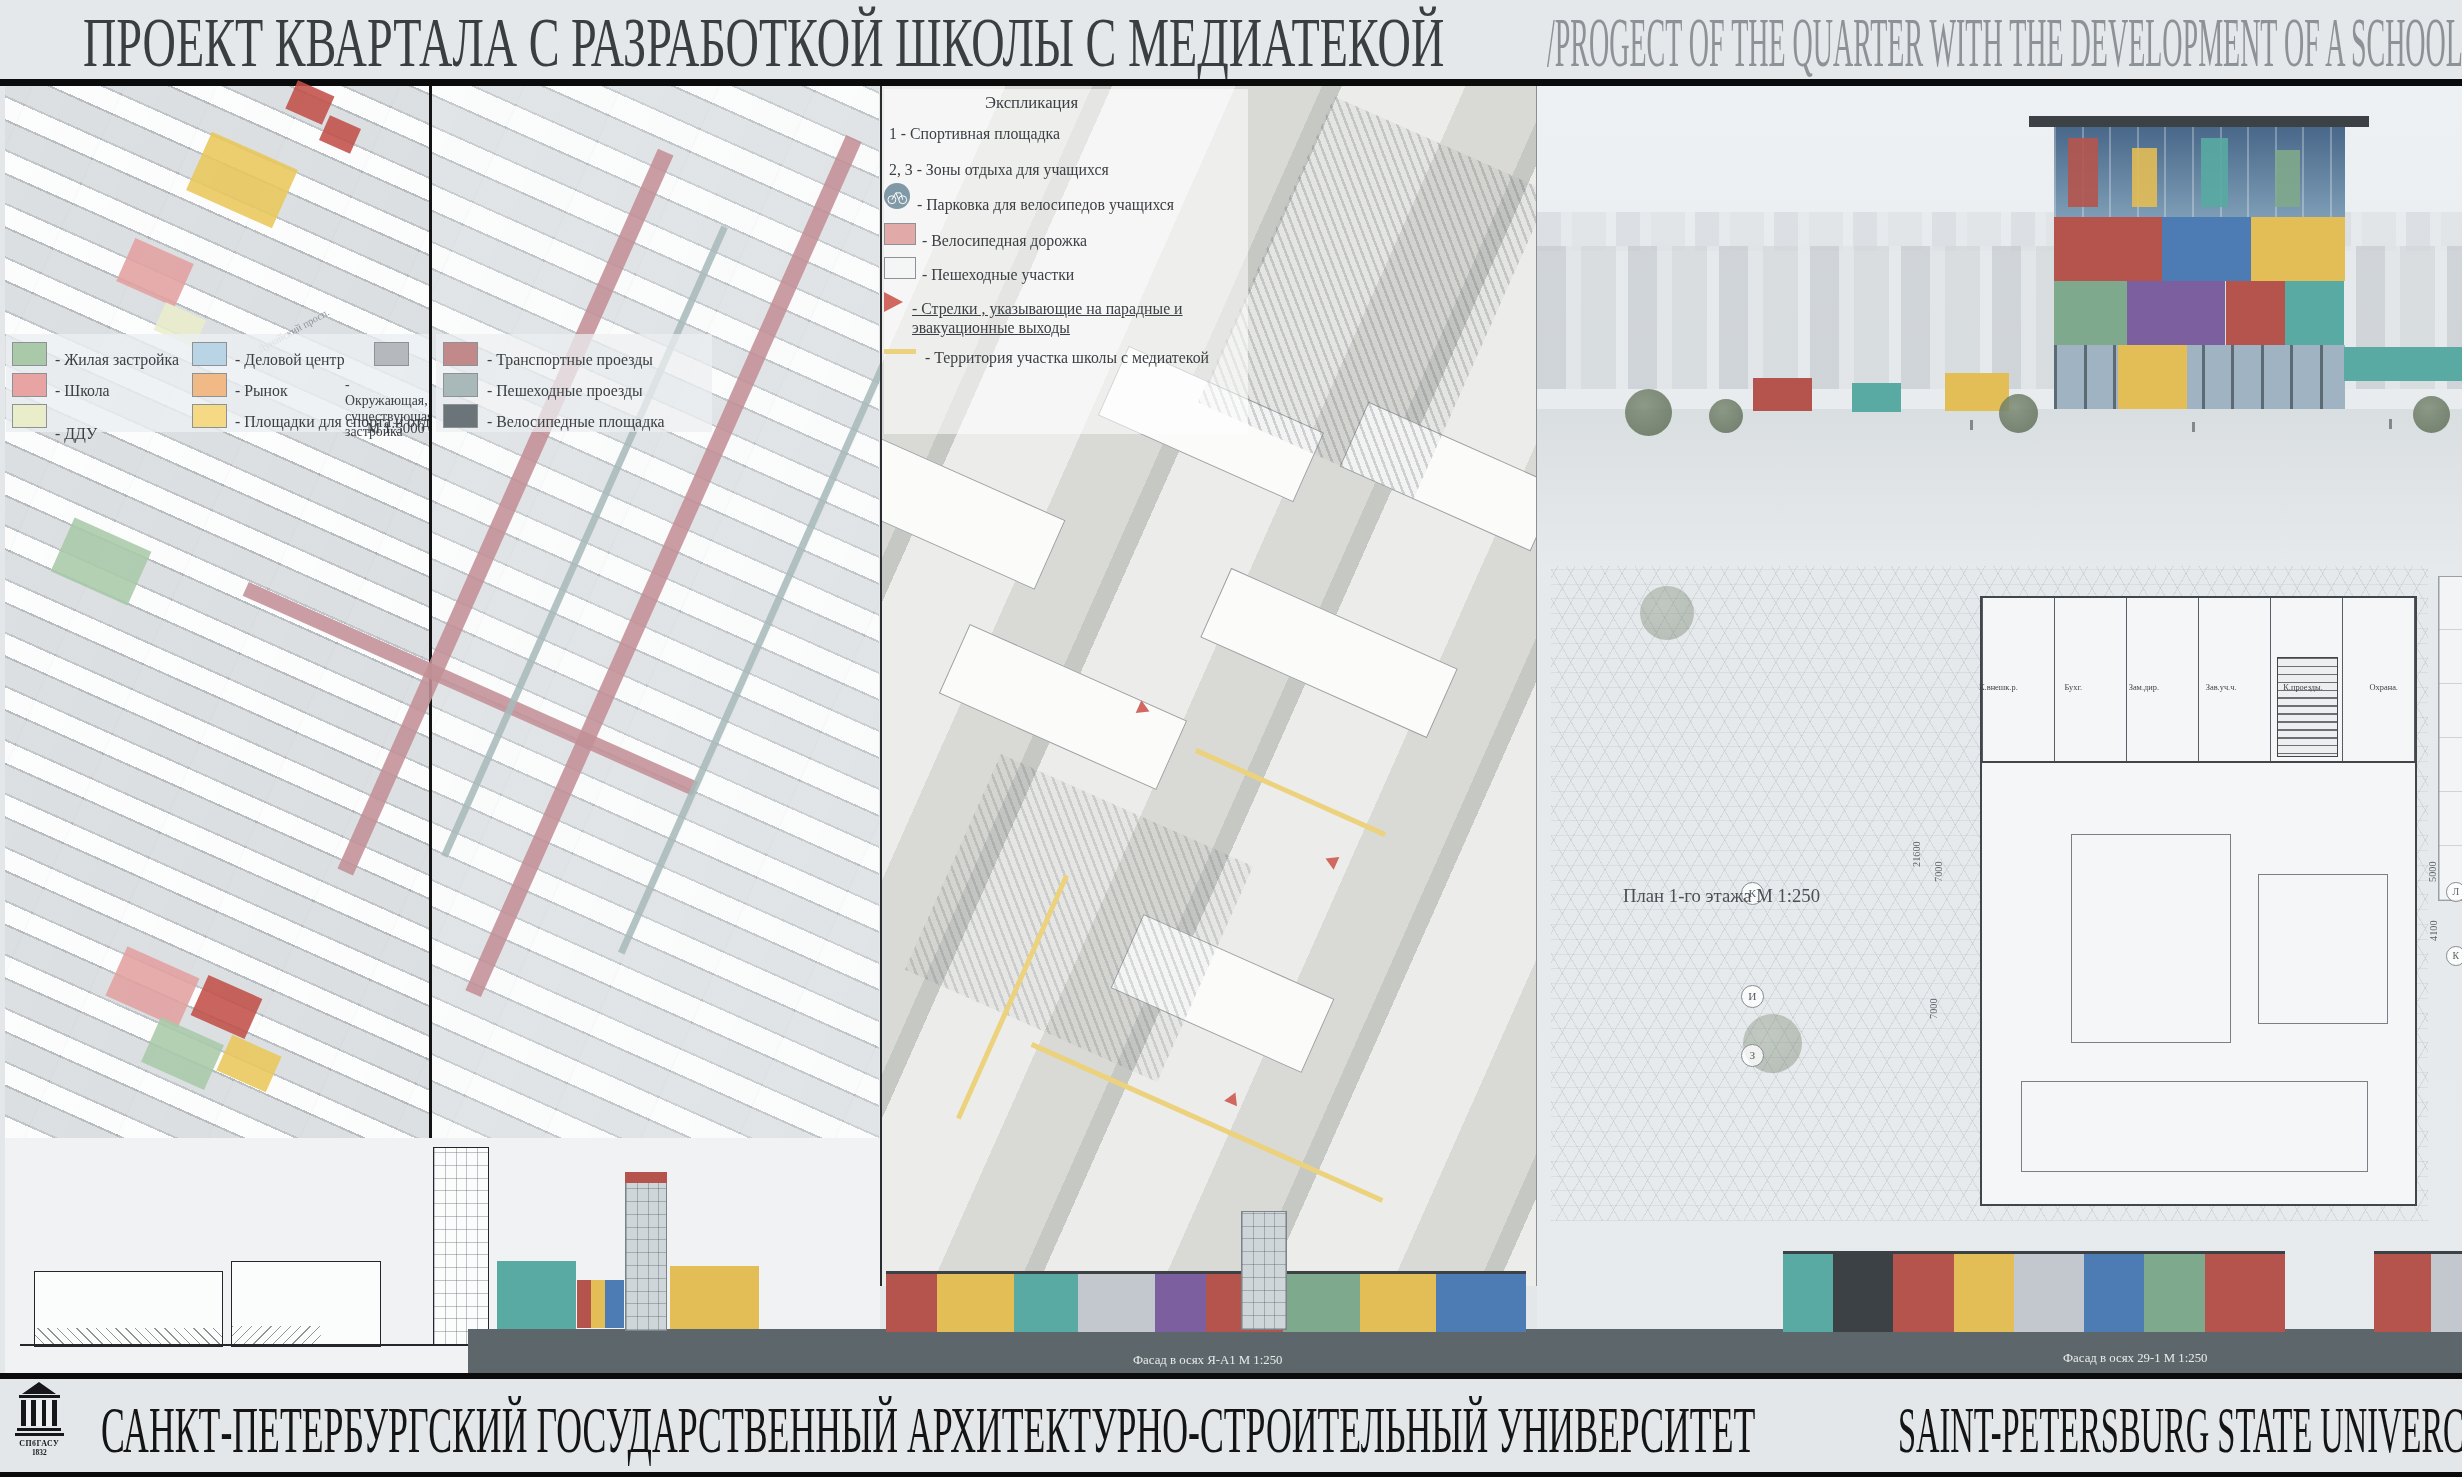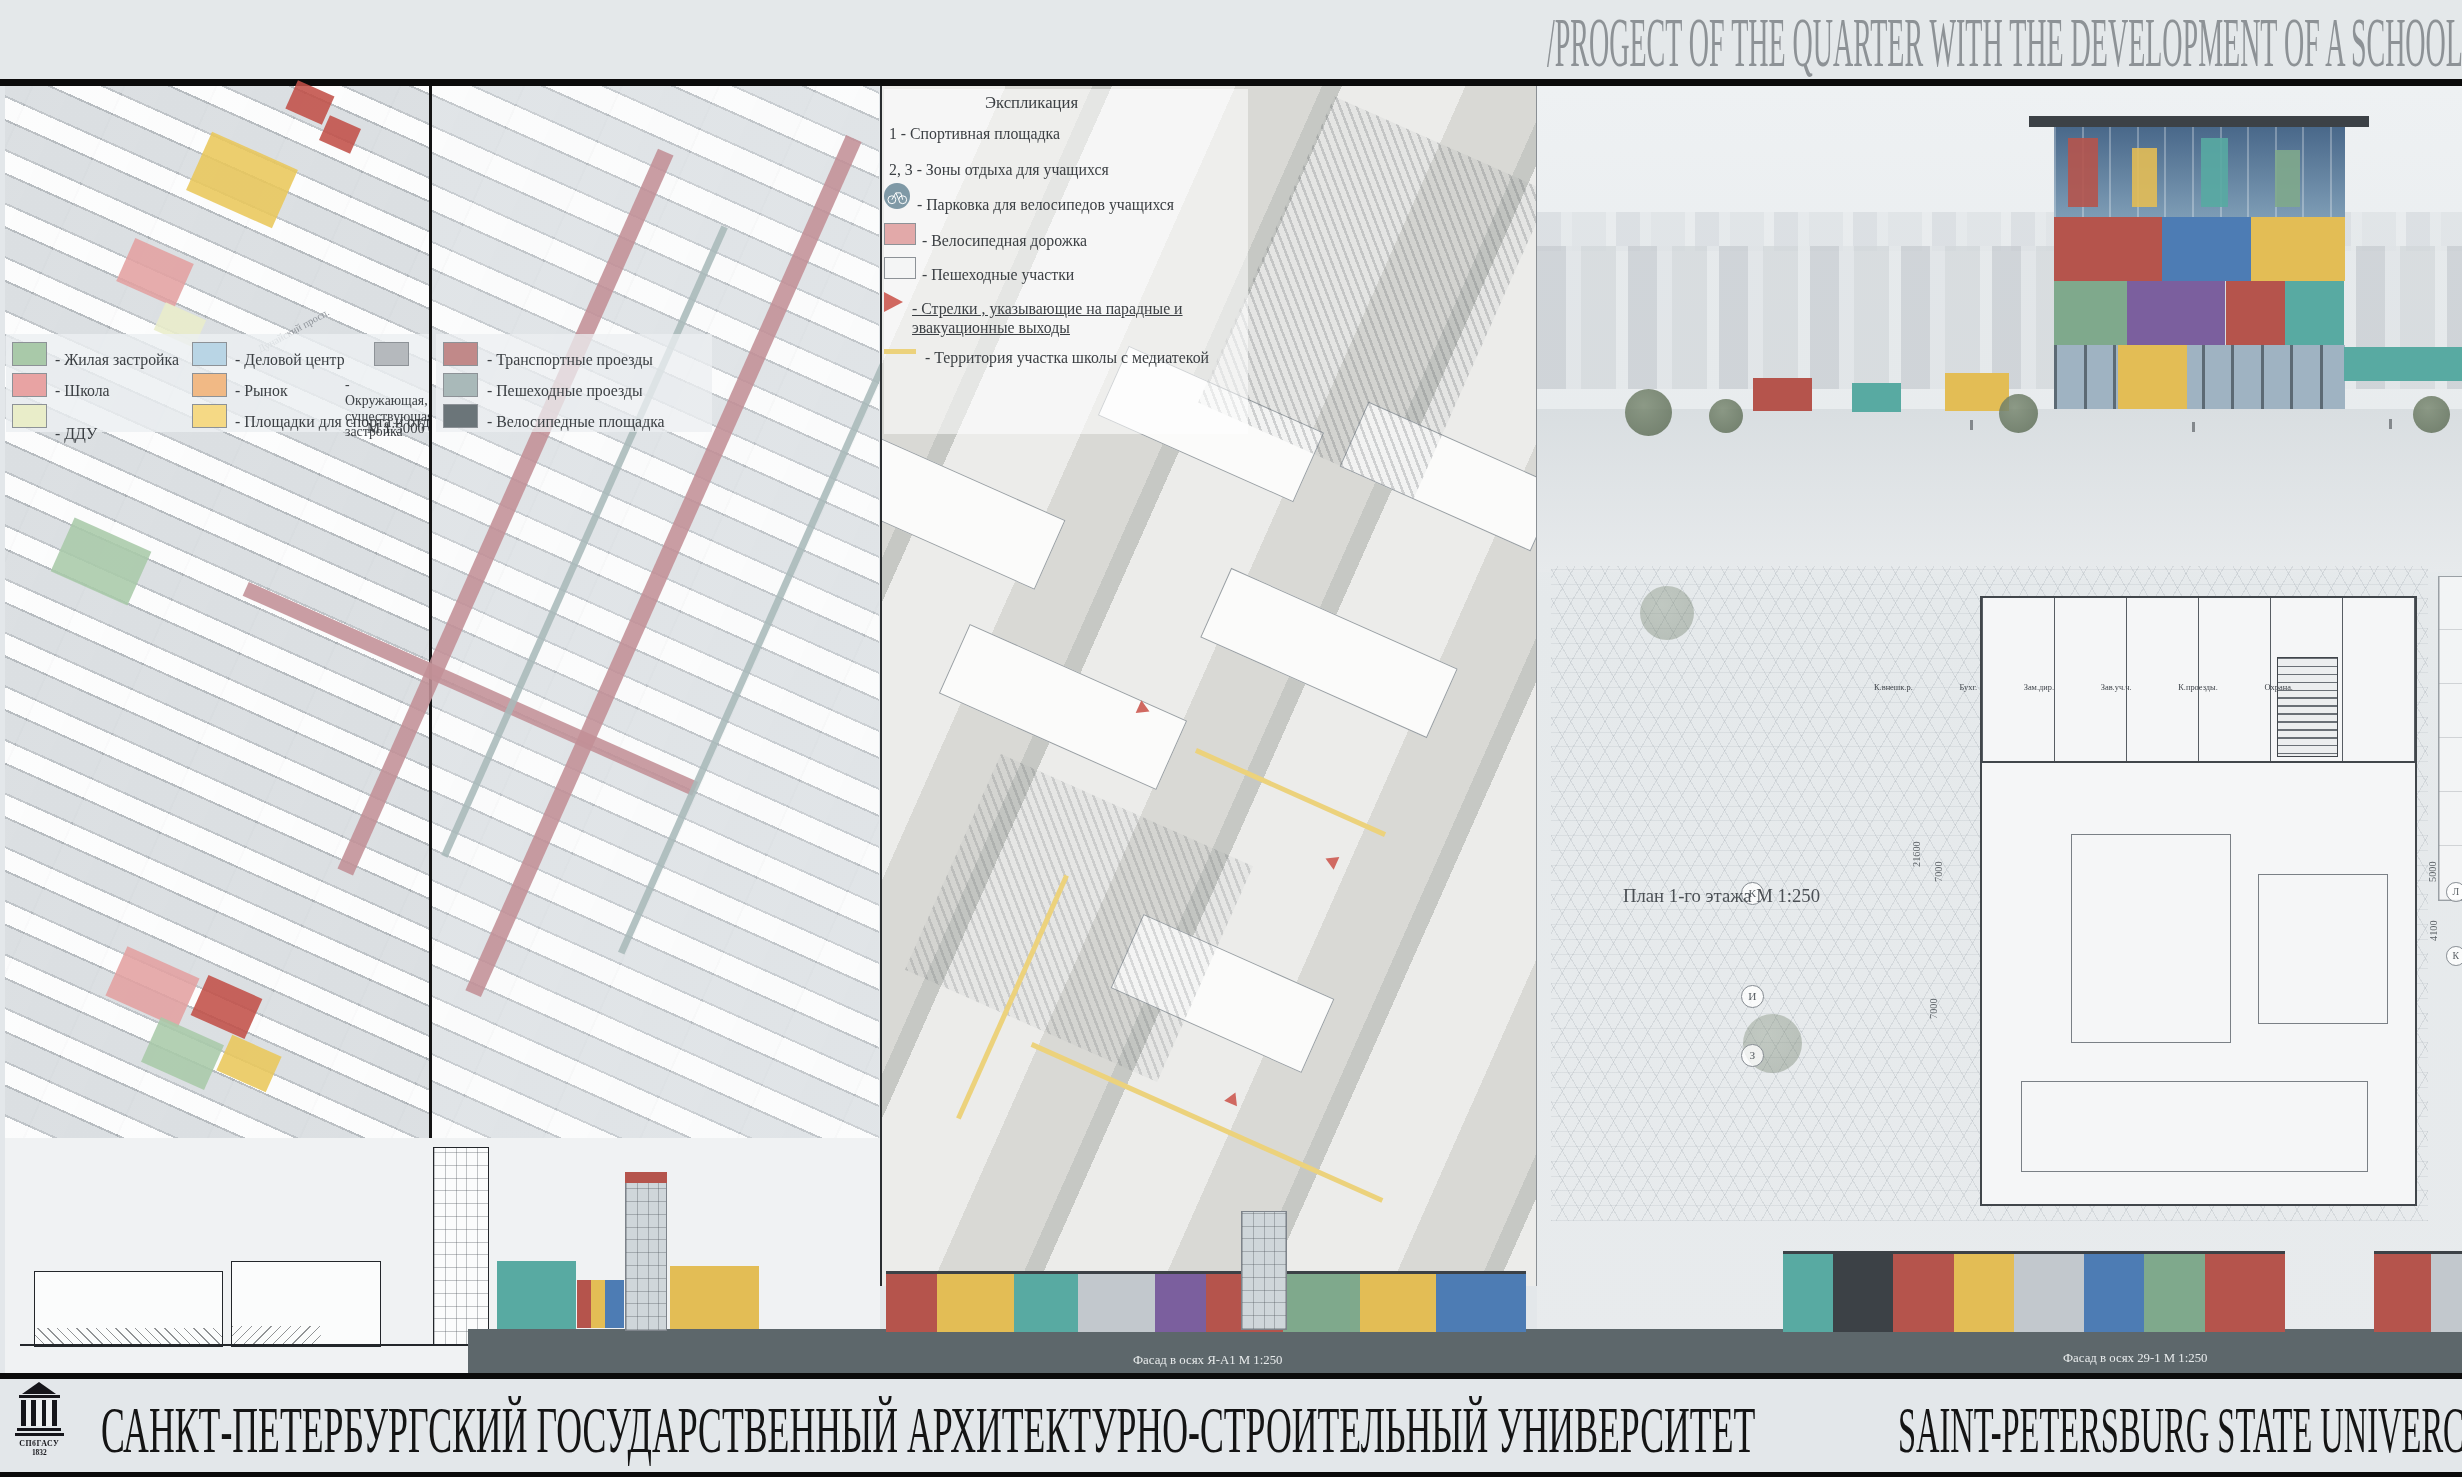--- a/index.html
+++ b/index.html
@@ -24,20 +24,23 @@
   .sec{position:absolute;border:1.5px solid #23262a;background:#fbfcfc;}
   .grid-fine{background-image:repeating-linear-gradient(0deg,rgba(80,86,92,.35) 0 1px,transparent 1px 12.8px),
              repeating-linear-gradient(90deg,rgba(80,86,92,.35) 0 1px,transparent 1px 10.8px);}
 </style>
 </head>
 <body>
 
 <div id="poster">
 
   <div class="a" style="left:0;top:0;width:3940px;height:79px;background:#e4e8ea;"></div>
+  <div class="a" style="left:83px;top:3px;font-size:70px;color:#3b3e40;">
+    <span class="cx" style="transform:scaleX(0.66);">ПРОЕКТ КВАРТАЛА С РАЗРАБОТКОЙ ШКОЛЫ С МЕДИАТЕКОЙ </span>
+  </div>
   <div class="a" style="left:1547px;top:3px;font-size:70px;color:#8d9296;">
     <span class="cx" style="transform:scaleX(0.40);">/PROGECT OF THE QUARTER WITH THE DEVELOPMENT OF A SCHOOL WITH A MEDIA LIBRARY</span>
   </div>
 
   <div class="a" style="left:0;top:79px;width:3940px;height:6.9px;background:#0b0b0b;"></div>
 
   <div class="a" style="left:4.9px;top:86px;width:425px;height:1052px;background:#d7dbde;
        background-image:repeating-linear-gradient(24deg,rgba(255,255,255,.9) 0 19.7px,rgba(168,174,179,.55) 19.7px 21.7px,rgba(219,223,226,.92) 21.7px 47px,rgba(148,154,159,.5) 47px 49px),
                         repeating-linear-gradient(-66deg,rgba(255,255,255,.35) 0 34px,rgba(150,156,161,.35) 34px 36px,rgba(226,230,233,.4) 36px 84px);"></div>
   <div class="patch" style="left:195px;top:148px;width:94px;height:64px;background:#e9c75a;transform:rotate(24deg);"></div>
@@ -172,21 +175,21 @@
   <div class="tree" style="left:1640px;top:586px;width:54px;height:54px;opacity:.35;"></div>
   <div class="tree" style="left:1743px;top:1014px;width:59px;height:59px;opacity:.35;"></div>
   <div class="a" style="left:1980px;top:596px;width:433px;height:606px;background:#f5f6f7;border:2.5px solid #41464b;">
     <div style="position:absolute;left:0;top:0;width:100%;height:163px;border-bottom:2px solid #41464b;
          background:repeating-linear-gradient(90deg,#575d63 0 1.5px,rgba(0,0,0,0) 1.5px 72px);"></div>
     <div style="position:absolute;left:295px;top:59px;width:59px;height:98px;background:repeating-linear-gradient(180deg,#6a7076 0 1.5px,#eceeef 1.5px 7.9px);border:1.5px solid #41464b;"></div>
     <div style="position:absolute;left:89px;top:236px;width:158px;height:207px;border:1.5px solid #7a8086;"></div>
     <div style="position:absolute;left:276px;top:276px;width:128px;height:148px;border:1.5px solid #7a8086;"></div>
     <div style="position:absolute;left:39px;top:483px;width:345px;height:89px;border:1.5px solid #7a8086;"></div>
   </div>
-  <div class="a" style="left:1874px;top:683px;width:419px;display:flex;justify-content:space-between;font-size:8.4px;color:#3f444a;">
+  <div class="a" style="left:1979px;top:683px;width:419px;display:flex;justify-content:space-between;font-size:8.4px;color:#3f444a;">
     <span>К.внешк.р.</span>
     <span>Бухг.</span>
     <span>Зам.дир.</span>
     <span>Зав.уч.ч.</span>
     <span>К.проезды.</span>
     <span>Охрана.</span>
   </div>
   <div class="bub" style="left:1741px;top:882px;width:20.7px;height:20.7px;font-size:11.3px;">
       <span>К</span>
     </div>

